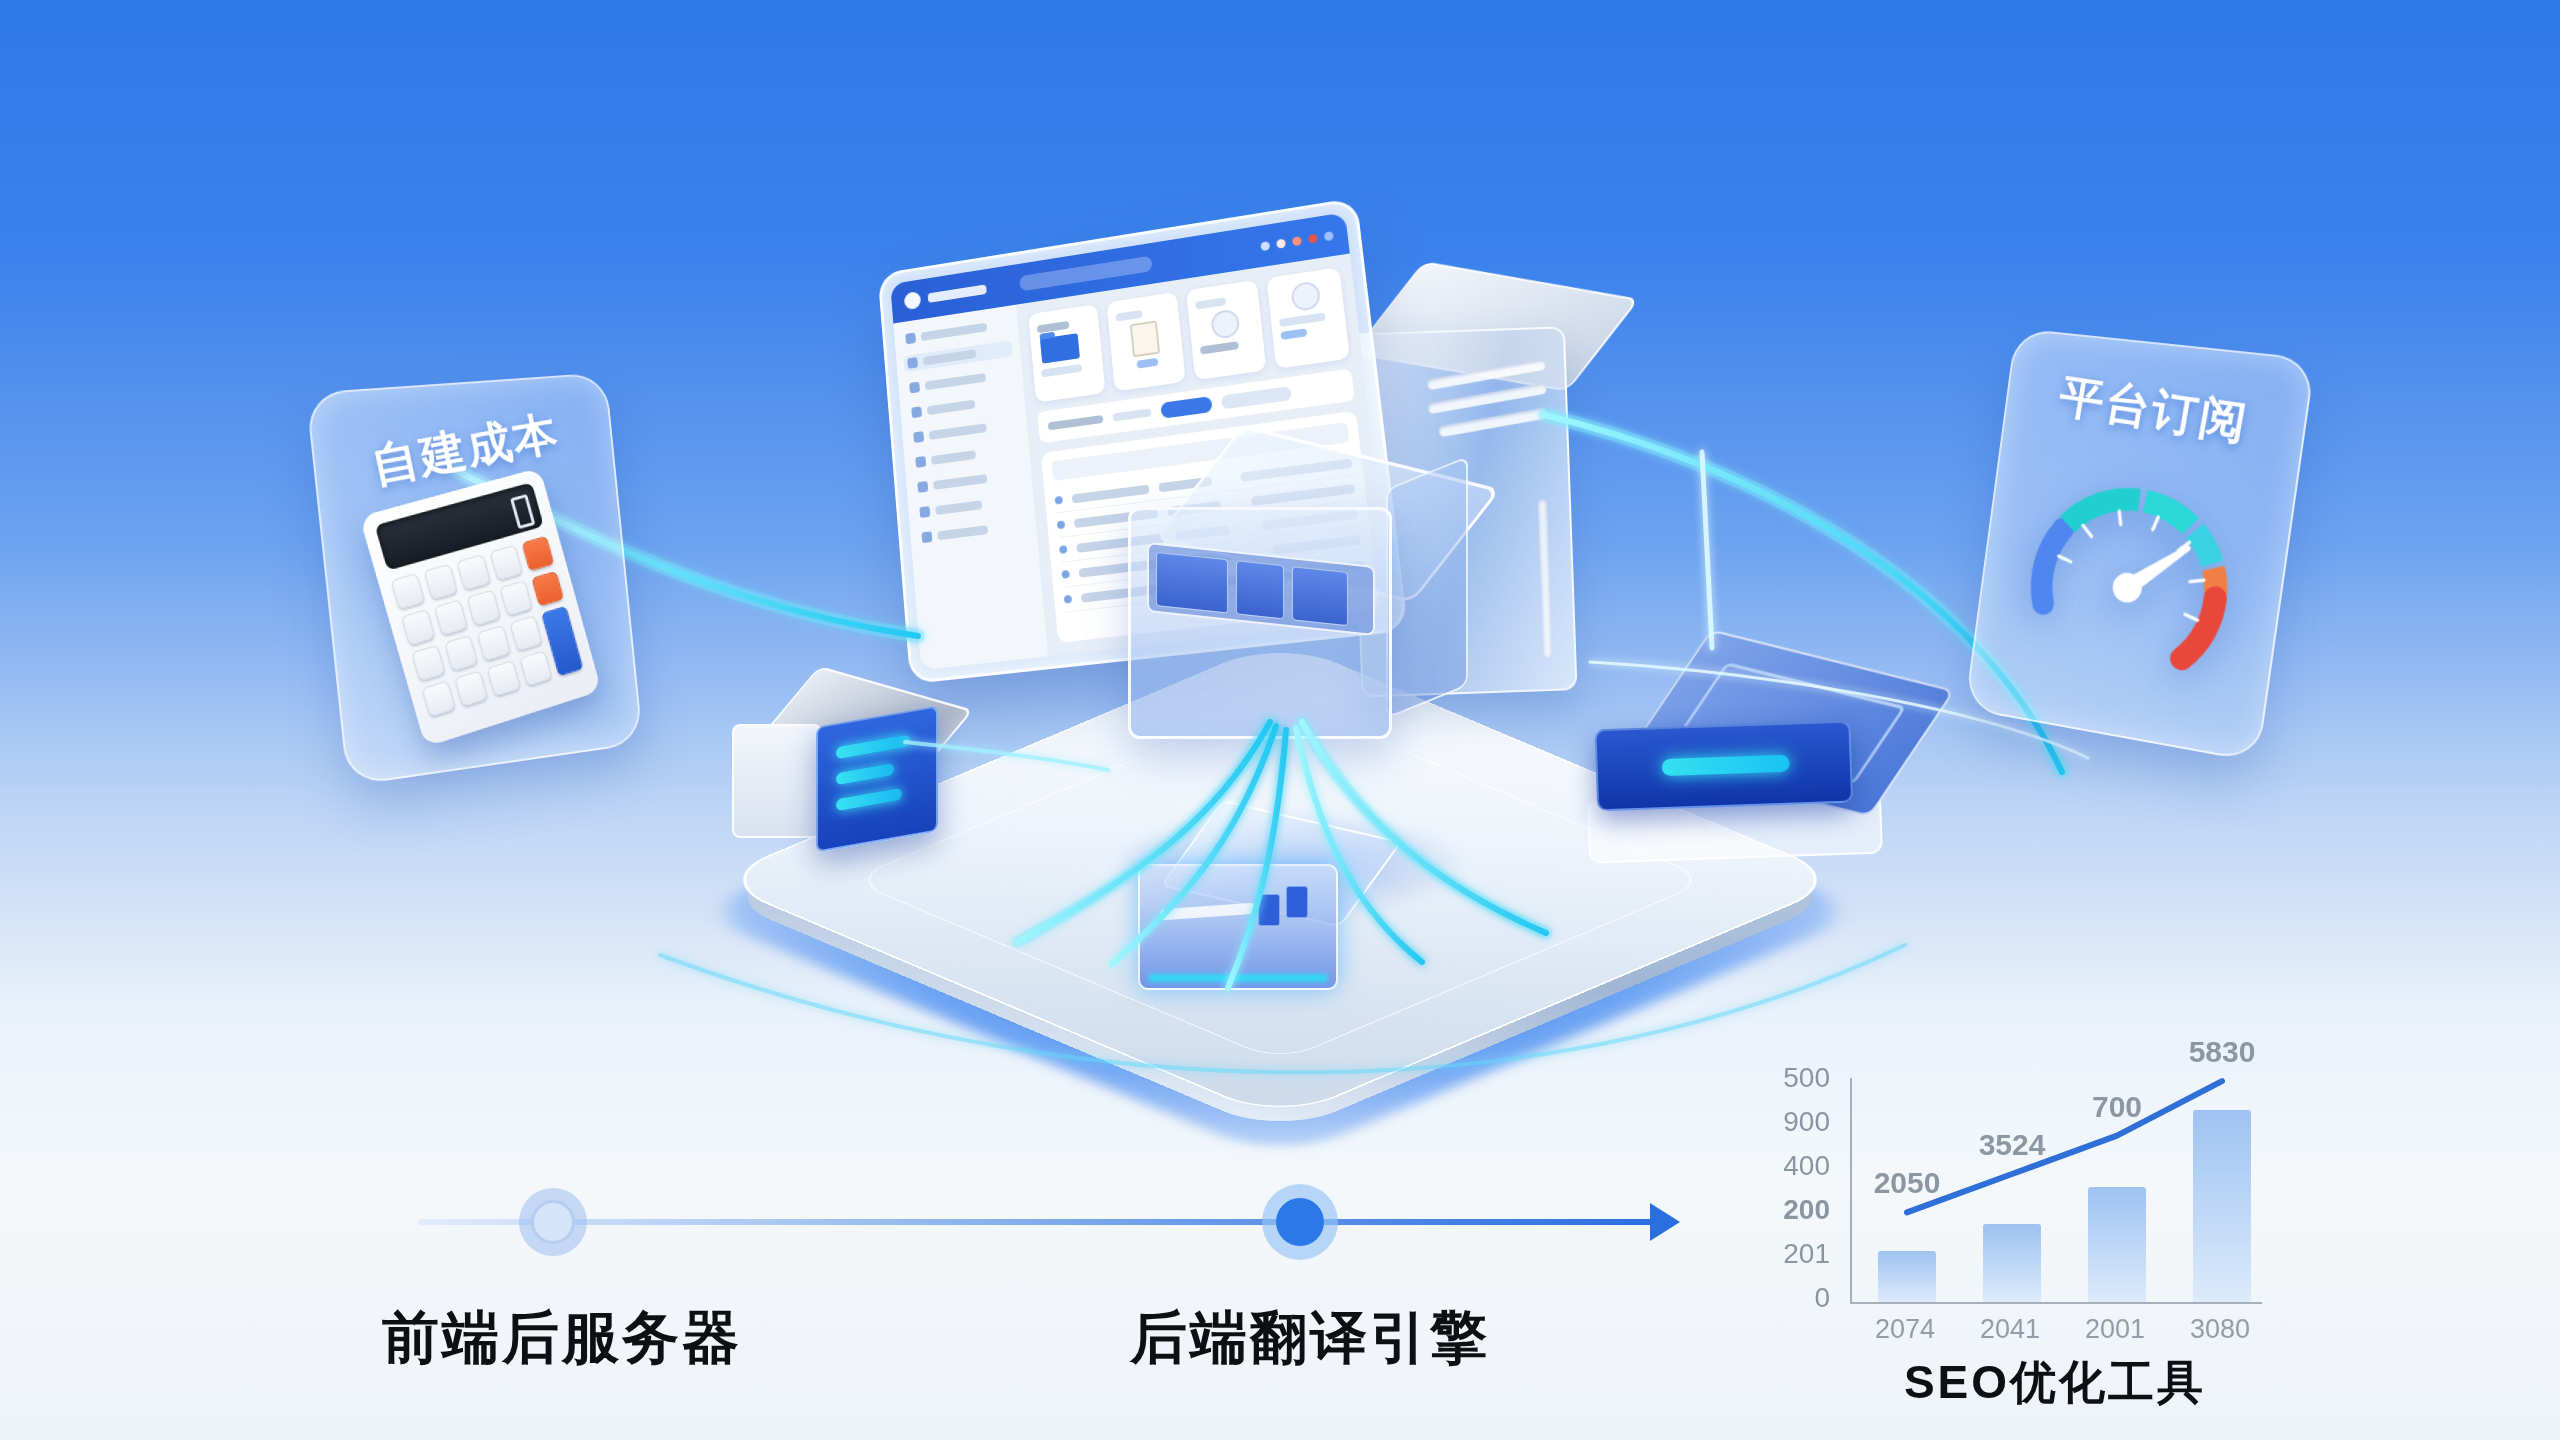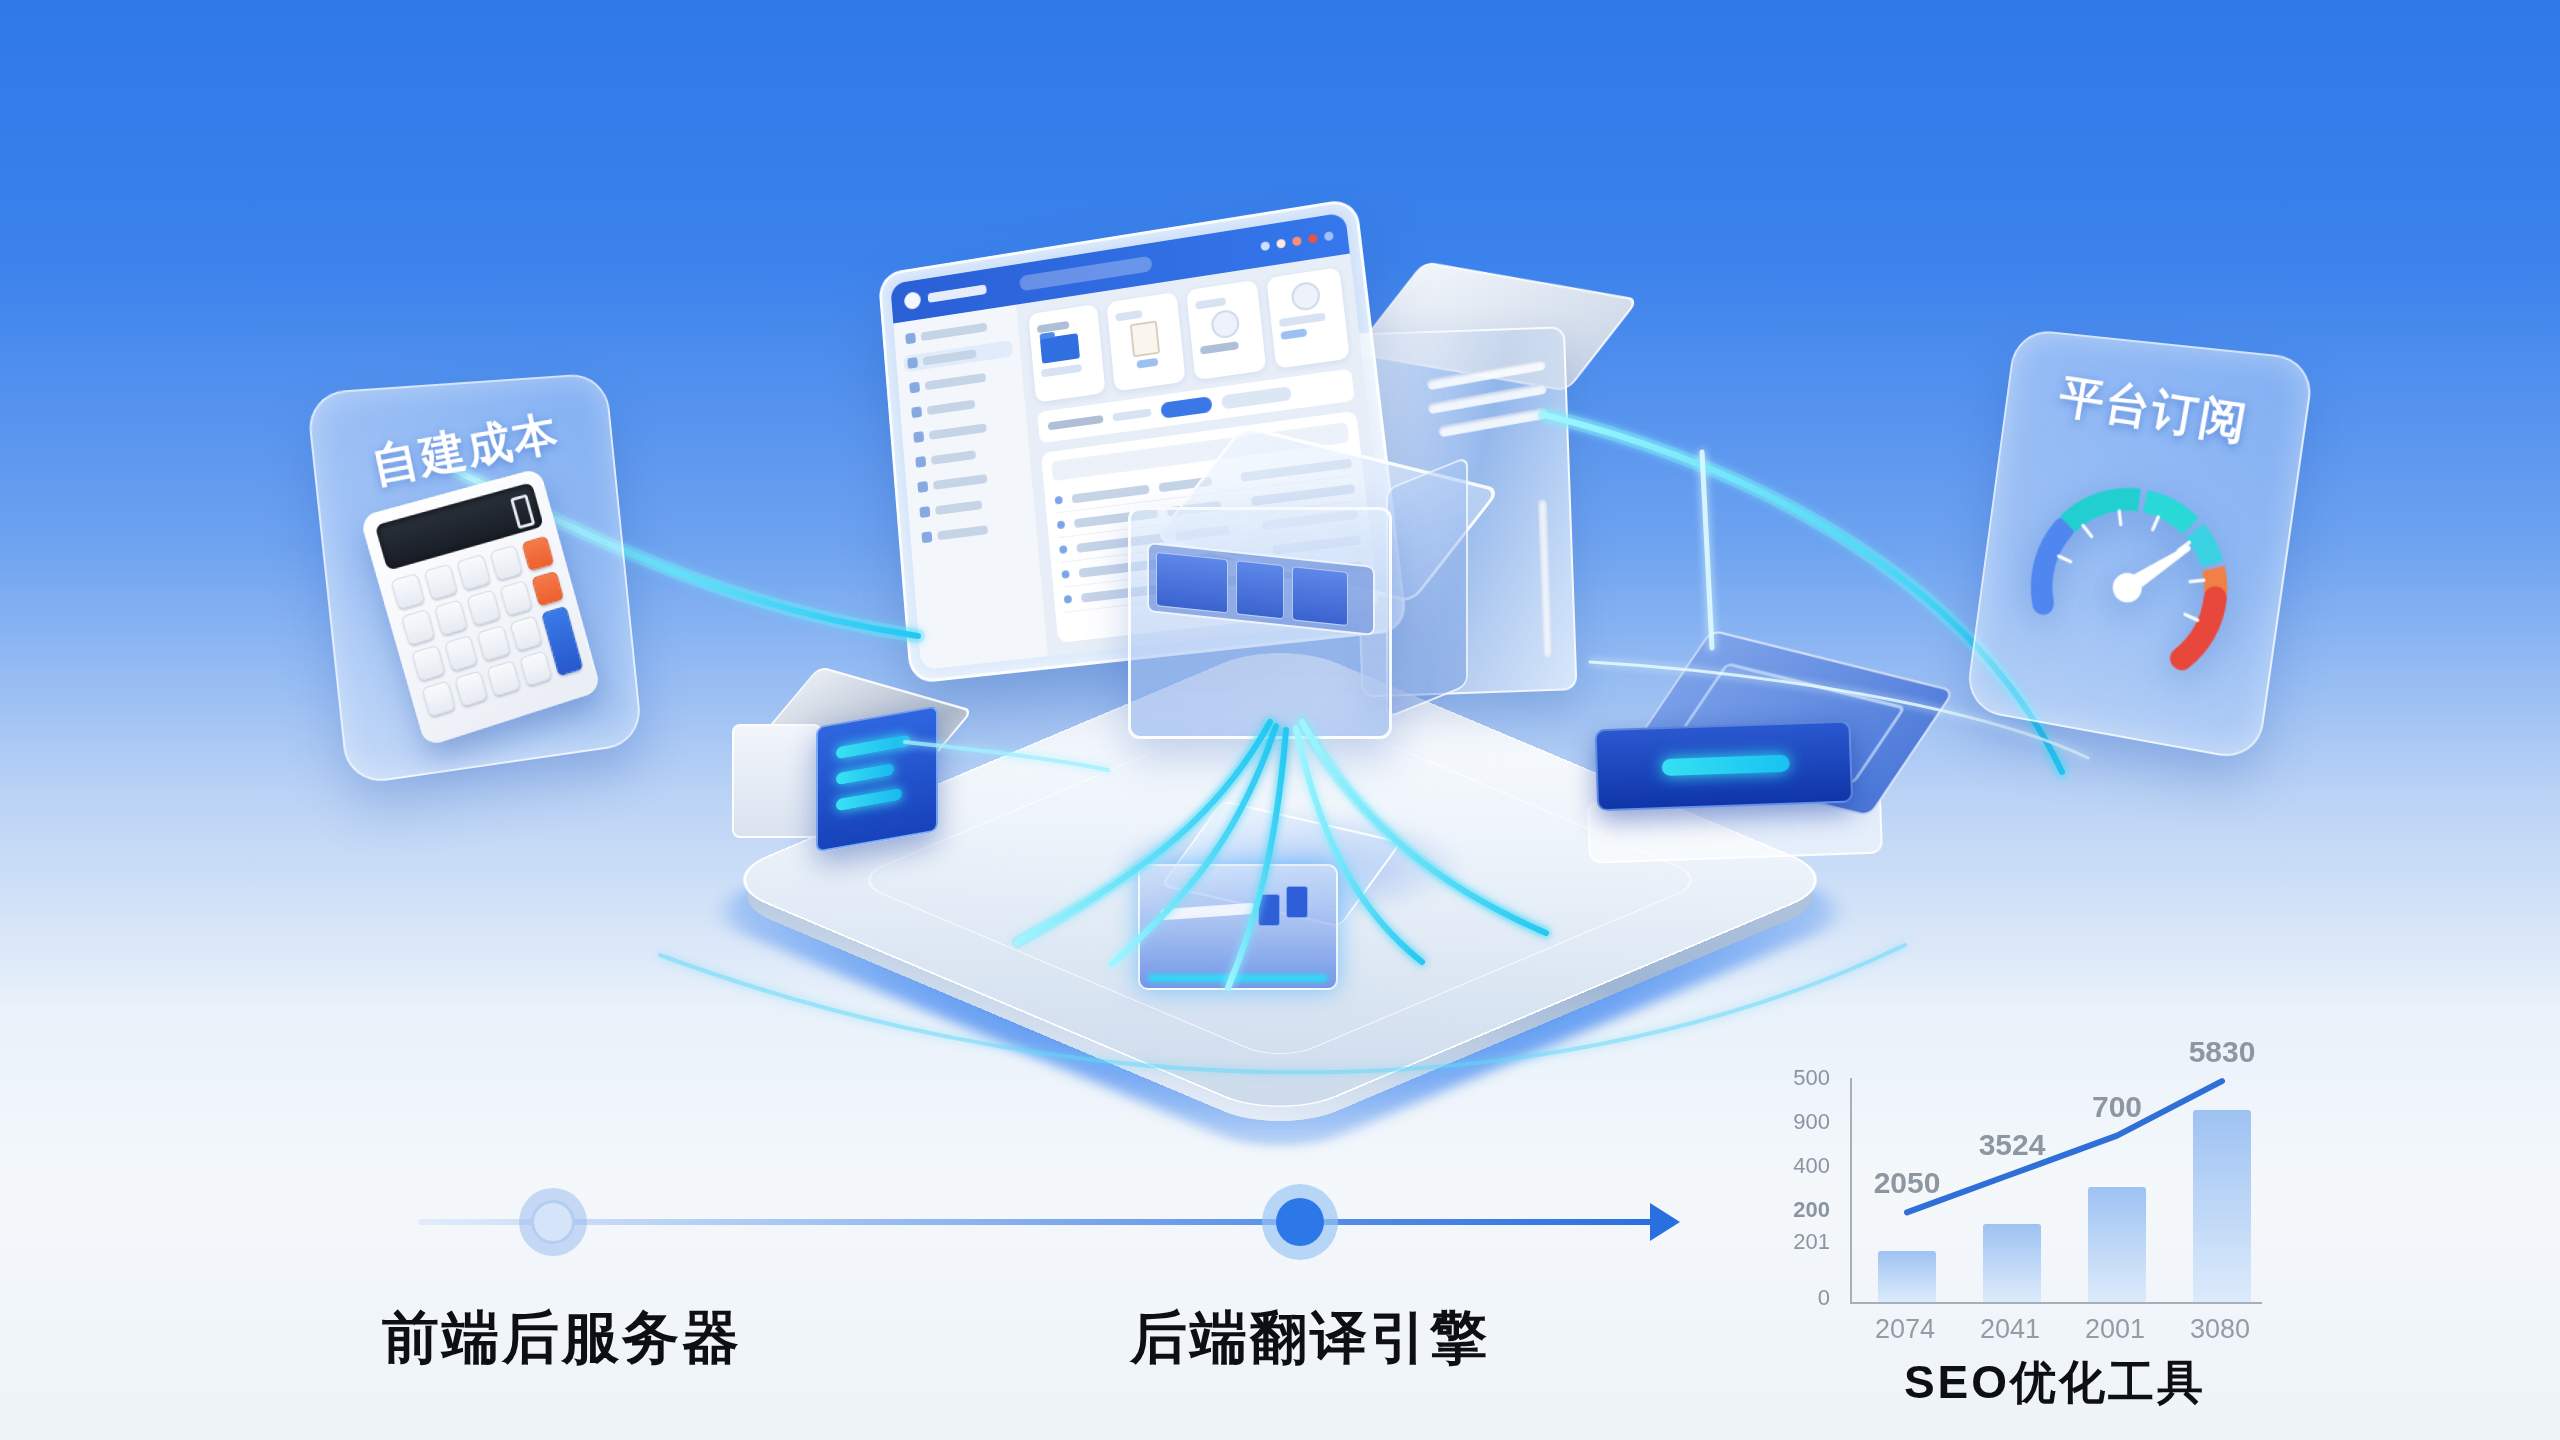--- a/index.html
+++ b/index.html
@@ -150,21 +150,21 @@
   .tl-dot{z-index:10;border-radius:50%;}
   .dot1-outer{left:519px;top:1188px;width:68px;height:68px;background:rgba(150,185,240,.5);}
   .dot1-inner{left:531px;top:1200px;width:44px;height:44px;background:#d5e4f8;border:3px solid #b4cdf0;box-sizing:border-box;}
   .dot2-outer{left:1262px;top:1184px;width:76px;height:76px;background:rgba(150,195,245,.65);}
   .dot2-inner{left:1276px;top:1198px;width:48px;height:48px;background:#2d78e8;}
   .tl-label{z-index:10;transform:translateX(-50%);color:#0d0f13;font-weight:bold;font-size:57px;letter-spacing:3px;white-space:nowrap;}
 
   
   .chart{left:1770px;top:1042px;width:500px;height:360px;z-index:9;color:#8b95a1;}
   .yticks{position:absolute;left:0;top:36px;width:66px;height:224px;}
-  .ytick{position:absolute;right:6px;transform:translateY(-50%);font-size:22px;color:#8b95a1;}
+  .ytick{position:absolute;right:6px;transform:translateY(-50%);font-size:28px;color:#8b95a1;}
   .plot{position:absolute;left:80px;top:36px;width:410px;height:224px;border-left:2px solid #a7b0ba;border-bottom:2px solid #a7b0ba;}
   .cbar{position:absolute;bottom:0;border-radius:3px 3px 0 0;background:linear-gradient(180deg,#9ec2f2,#dcebfb);}
   .plot svg{position:absolute;left:0;top:0;overflow:visible;}
   .ptlabel{position:absolute;transform:translate(-50%,-100%);font-size:30px;color:#8d97a2;white-space:nowrap;font-weight:bold;}
   .xticks{position:absolute;left:80px;top:272px;width:410px;height:30px;}
   .xtick{position:absolute;transform:translateX(-50%);font-size:27px;color:#939ca7;}
   .chart-title{position:absolute;left:80px;top:310px;width:410px;text-align:center;color:#0d0f13;font-weight:bold;font-size:46px;letter-spacing:3px;}
 </style>
 </head>
 <body>
@@ -453,21 +453,21 @@
   <div class="abs tl-dot dot2-inner"></div>
   <div class="abs tl-label" style="left:562px;top:1300px;">前端后服务器</div>
   <div class="abs tl-label" style="left:1310px;top:1300px;">后端翻译引擎</div>
 
   <div class="abs chart">
     <div class="yticks" id="yTicks">
         <div class="ytick" style="top: 0px;">500</div>
         <div class="ytick" style="top: 44px;">900</div>
         <div class="ytick" style="top: 88px;">400</div>
         <div class="ytick" style="top: 132px; font-weight: bold;">200</div>
-        <div class="ytick" style="top: 164px;">201</div>
+        <div class="ytick" style="top: 176px;">201</div>
         <div class="ytick" style="top: 220px;">0</div>
       </div>
     <div class="plot" id="plot">
       <svg id="lineSvg" width="410" height="224">
           <polyline points="55,134.39999999999998 160,96 265,57.599999999999994 370,3.1999999999999886" fill="none" stroke="#2f6fd8" stroke-width="6" stroke-linejoin="round" stroke-linecap="round"></polyline>
         </svg>
     <div class="cbar" style="left: 26px; width: 58px; height: 51.2px;"></div>
         <div class="cbar" style="left: 131px; width: 58px; height: 78.4px;"></div>
         <div class="cbar" style="left: 236px; width: 58px; height: 115.2px;"></div>
         <div class="cbar" style="left: 341px; width: 58px; height: 192px;"></div>

